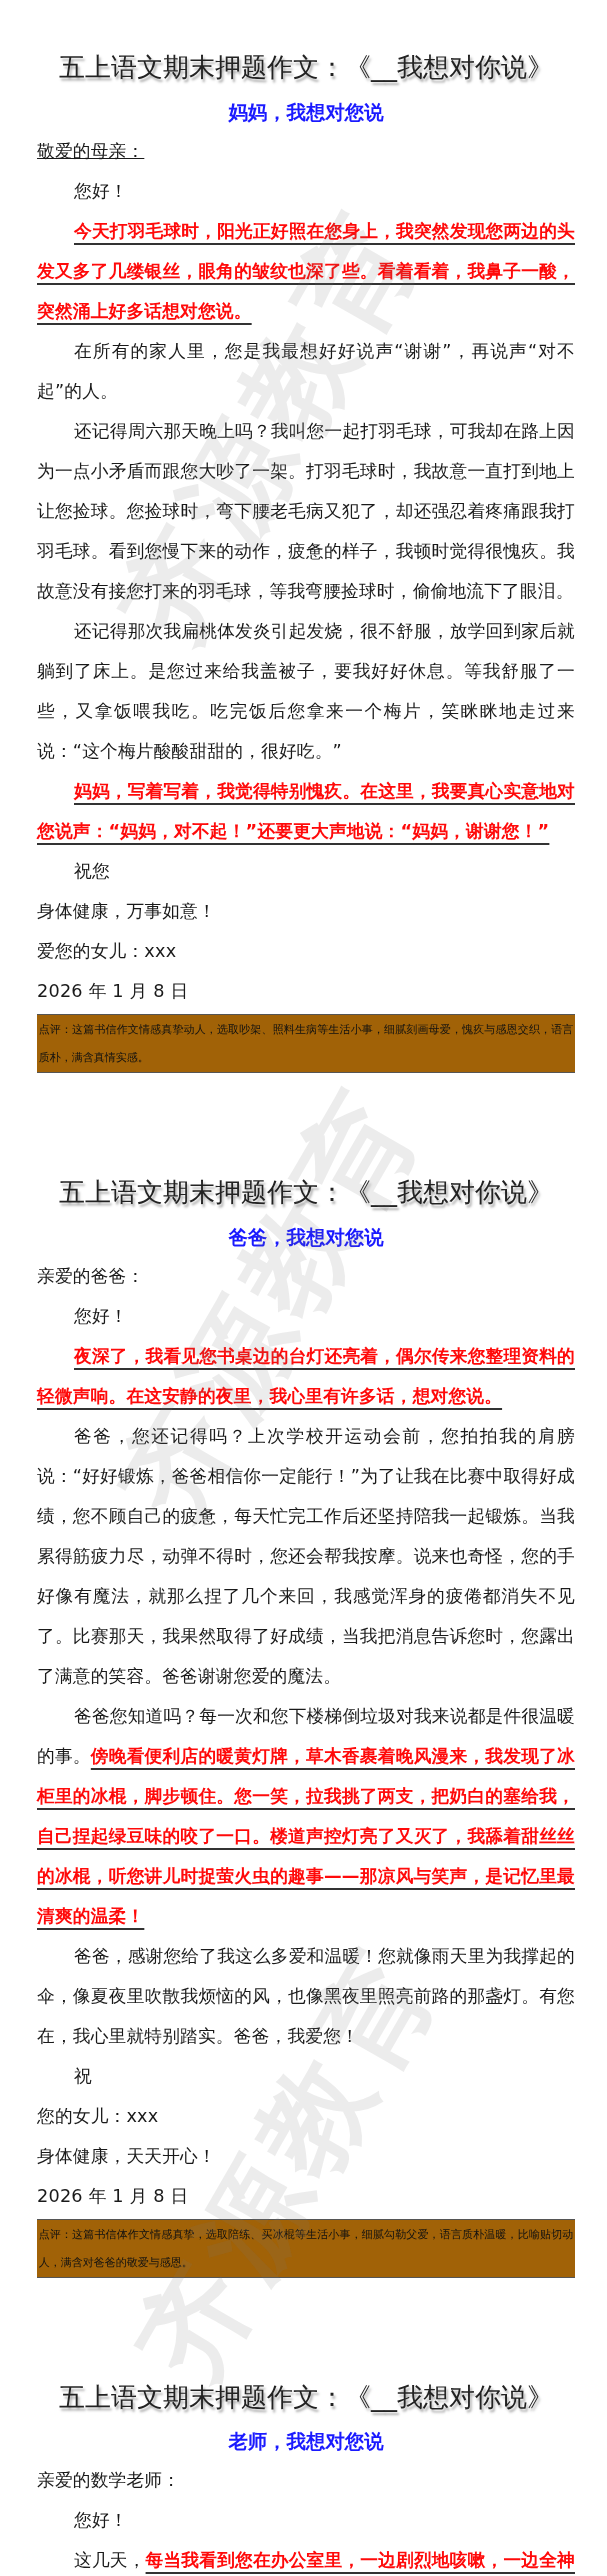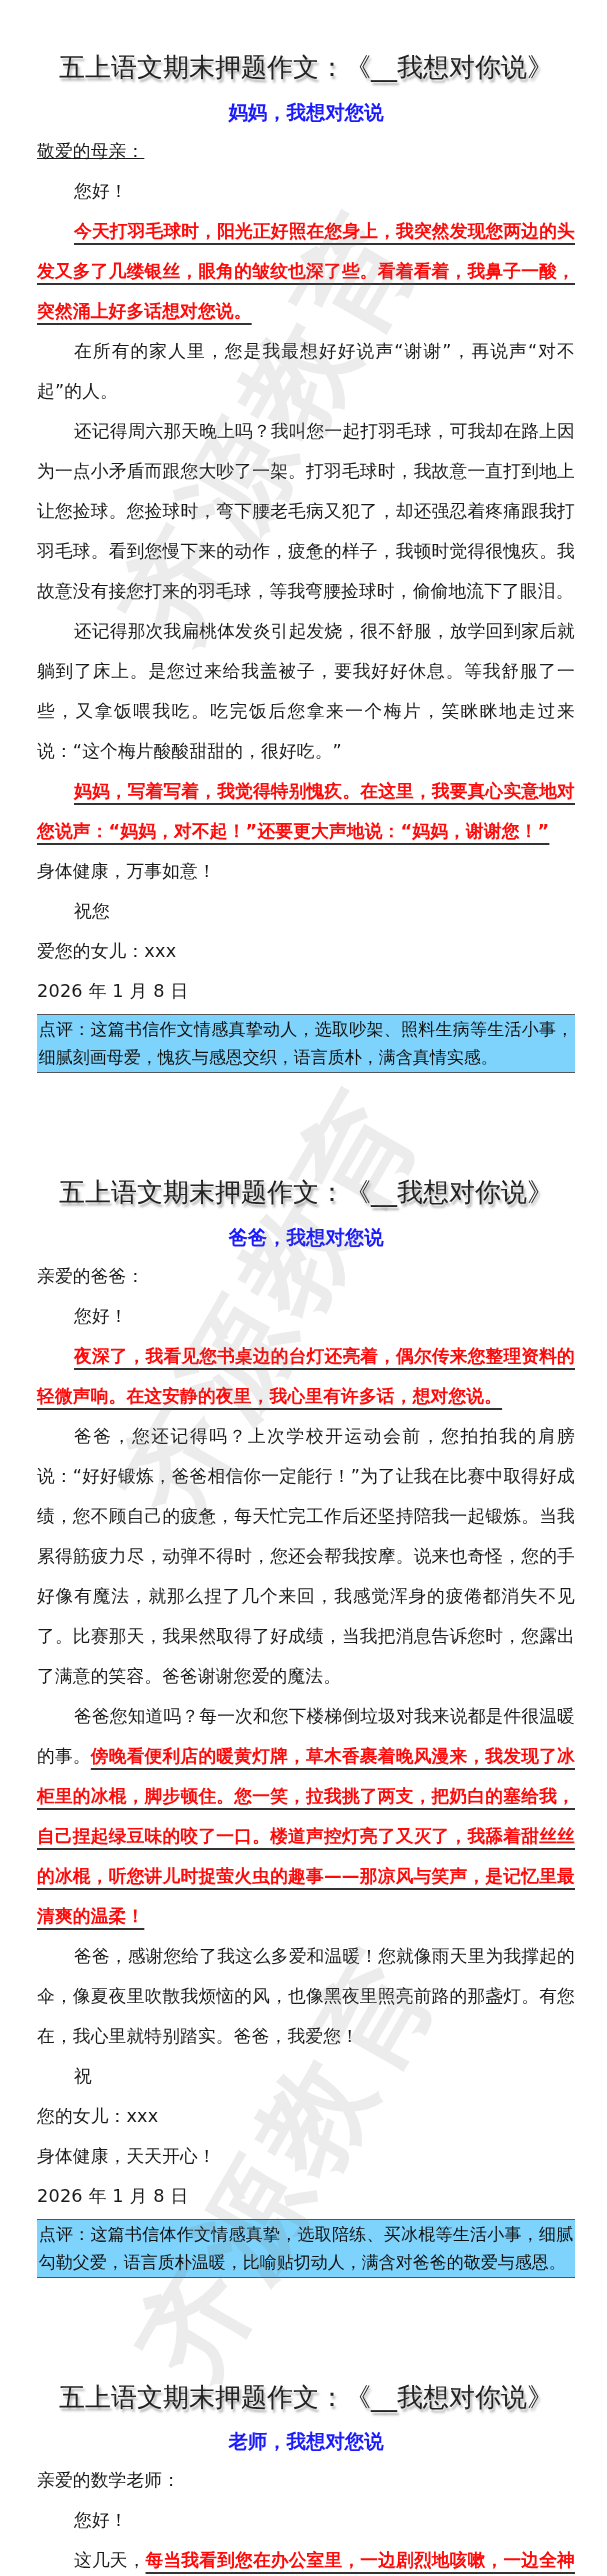--- a/index.html
+++ b/index.html
@@ -43,25 +43,25 @@
     color: #ff0a0a;
     font-weight: bold;
     text-decoration: underline;
     text-decoration-color: #333;
     text-decoration-thickness: 1.7px;
     text-underline-offset: 5.9px;
   }
   .right { }
   .comment {
     margin-top: 3.4px;
-    background: #7dd3fc;
+    background: #a16207;
     border-top: 1.7px solid #555;
     border-bottom: 1.7px solid #555;
-    font-family: Liberation Serif, serif;
-    font-size: 17px;
+    font-family: Liberation Mono, monospace;
+    font-size: 11px;
     line-height: 28px;
     padding: 0.8px 1.7px 0 1.7px;
     color: #111;
     text-align: justify;
   }
   .watermark {
     position: absolute;
     font-family: "DejaVu Sans", sans-serif;
     font-size: 110px;
     font-weight: bold;
@@ -82,22 +82,22 @@
     <h2 class="subtitle">妈妈，我想对您说</h2>
     <p class="line" style="margin-top:0;text-decoration:underline;">敬爱的母亲：</p>
     <p class="line indent">您好！</p>
     <div>
         <p class="line indent"><span class="red">今天打羽毛球时，阳光正好照在您身上，我突然发现您两边的头发又多了几缕银丝，眼角的皱纹也深了些。看着看着，我鼻子一酸，突然涌上好多话想对您说。</span></p>
         <p class="line indent"><span>在所有的家人里，您是我最想好好说声“谢谢”，再说声“对不起”的人。</span></p>
         <p class="line indent"><span>还记得周六那天晚上吗？我叫您一起打羽毛球，可我却在路上因为一点小矛盾而跟您大吵了一架。打羽毛球时，我故意一直打到地上让您捡球。您捡球时，弯下腰老毛病又犯了，却还强忍着疼痛跟我打羽毛球。看到您慢下来的动作，疲惫的样子，我顿时觉得很愧疚。我故意没有接您打来的羽毛球，等我弯腰捡球时，偷偷地流下了眼泪。</span></p>
         <p class="line indent"><span>还记得那次我扁桃体发炎引起发烧，很不舒服，放学回到家后就躺到了床上。是您过来给我盖被子，要我好好休息。等我舒服了一些，又拿饭喂我吃。吃完饭后您拿来一个梅片，笑眯眯地走过来说：“这个梅片酸酸甜甜的，很好吃。”</span></p>
         <p class="line indent"><span class="red">妈妈，写着写着，我觉得特别愧疚。在这里，我要真心实意地对您说声：“妈妈，对不起！”还要更大声地说：“妈妈，谢谢您！”</span></p>
       </div>
+    <p class="line indent">祝您</p>
     <p class="line">身体健康，万事如意！</p>
-    <p class="line indent">祝您</p>
     <p class="line right">爱您的女儿：xxx</p>
     <p class="line right">2026 年 1 月 8 日</p>
     <div class="comment">点评：这篇书信作文情感真挚动人，选取吵架、照料生病等生活小事，细腻刻画母爱，愧疚与感恩交织，语言质朴，满含真情实感。</div>
   </section>
 
   <section class="section" style="padding-top:99px;">
     <h1 class="section-title">五上语文期末押题作文：《__我想对你说》</h1>
     <h2 class="subtitle">爸爸，我想对您说</h2>
     <p class="line">亲爱的爸爸：</p>
     <p class="line indent">您好！</p>

